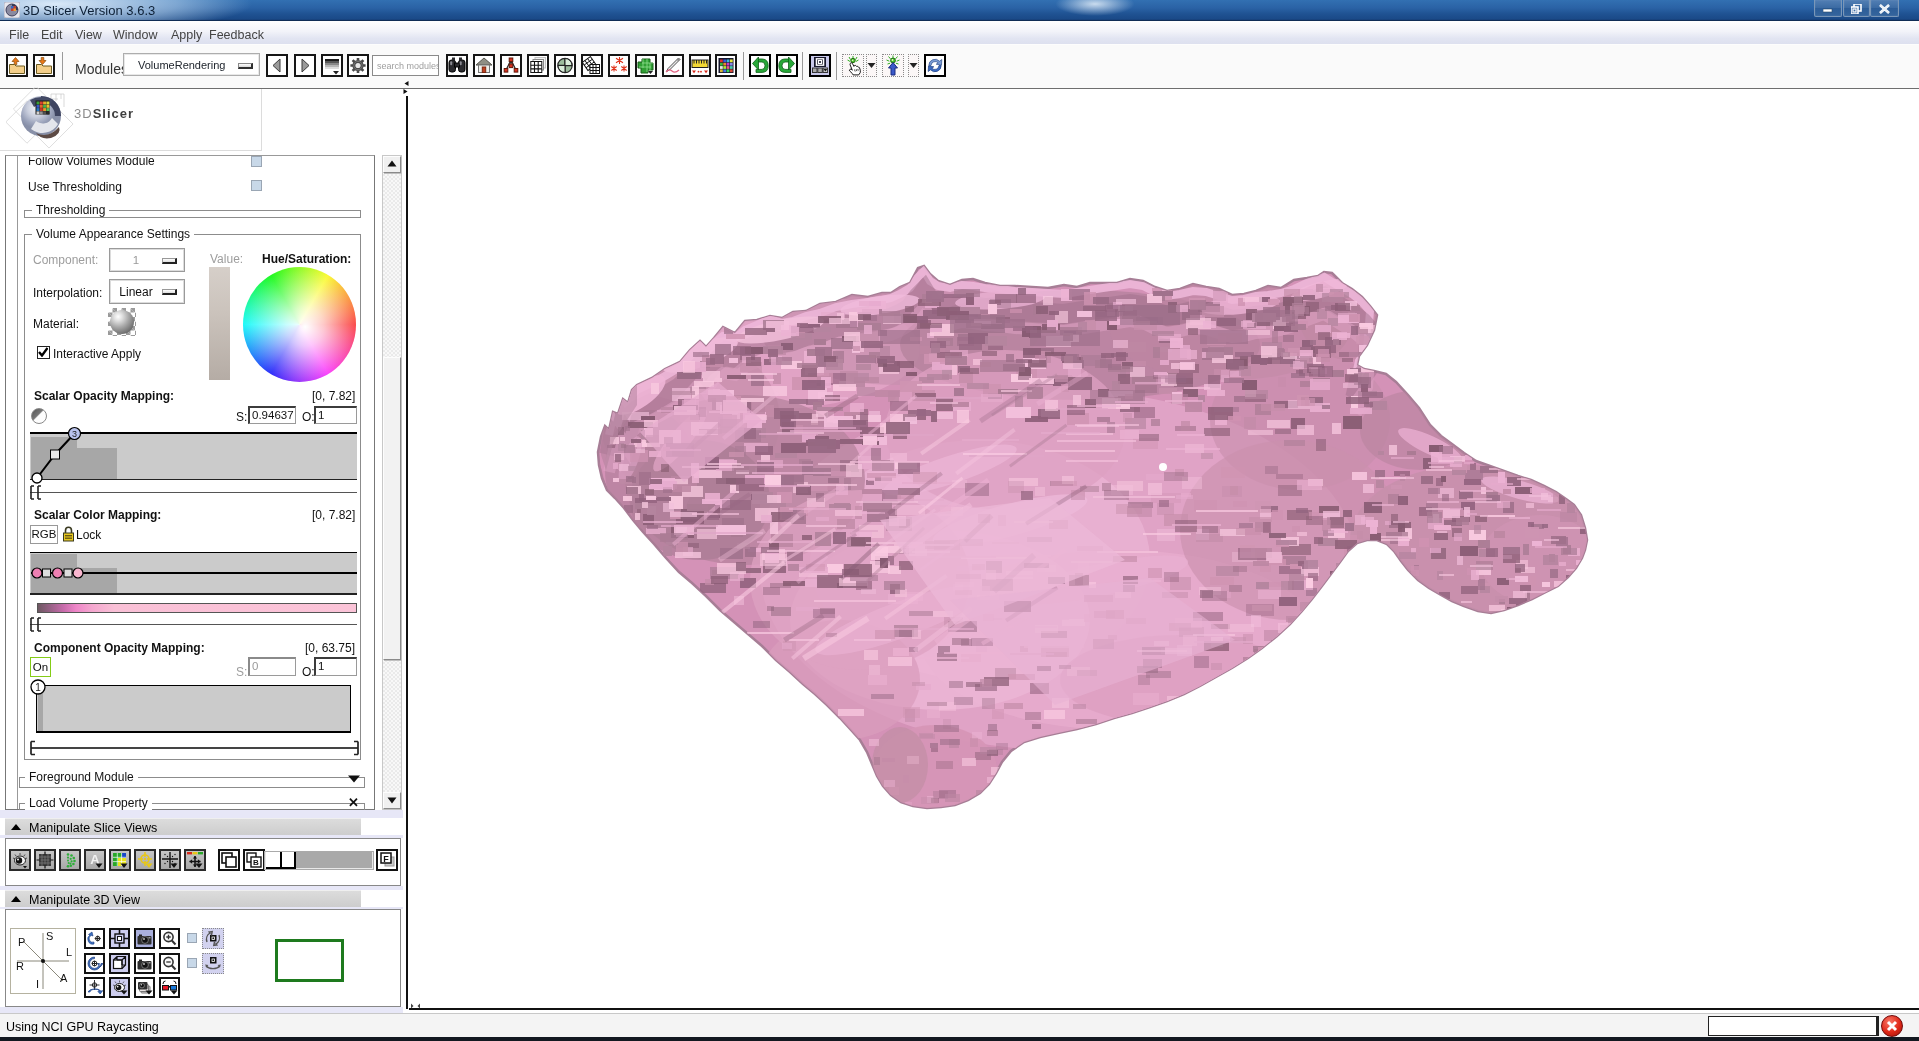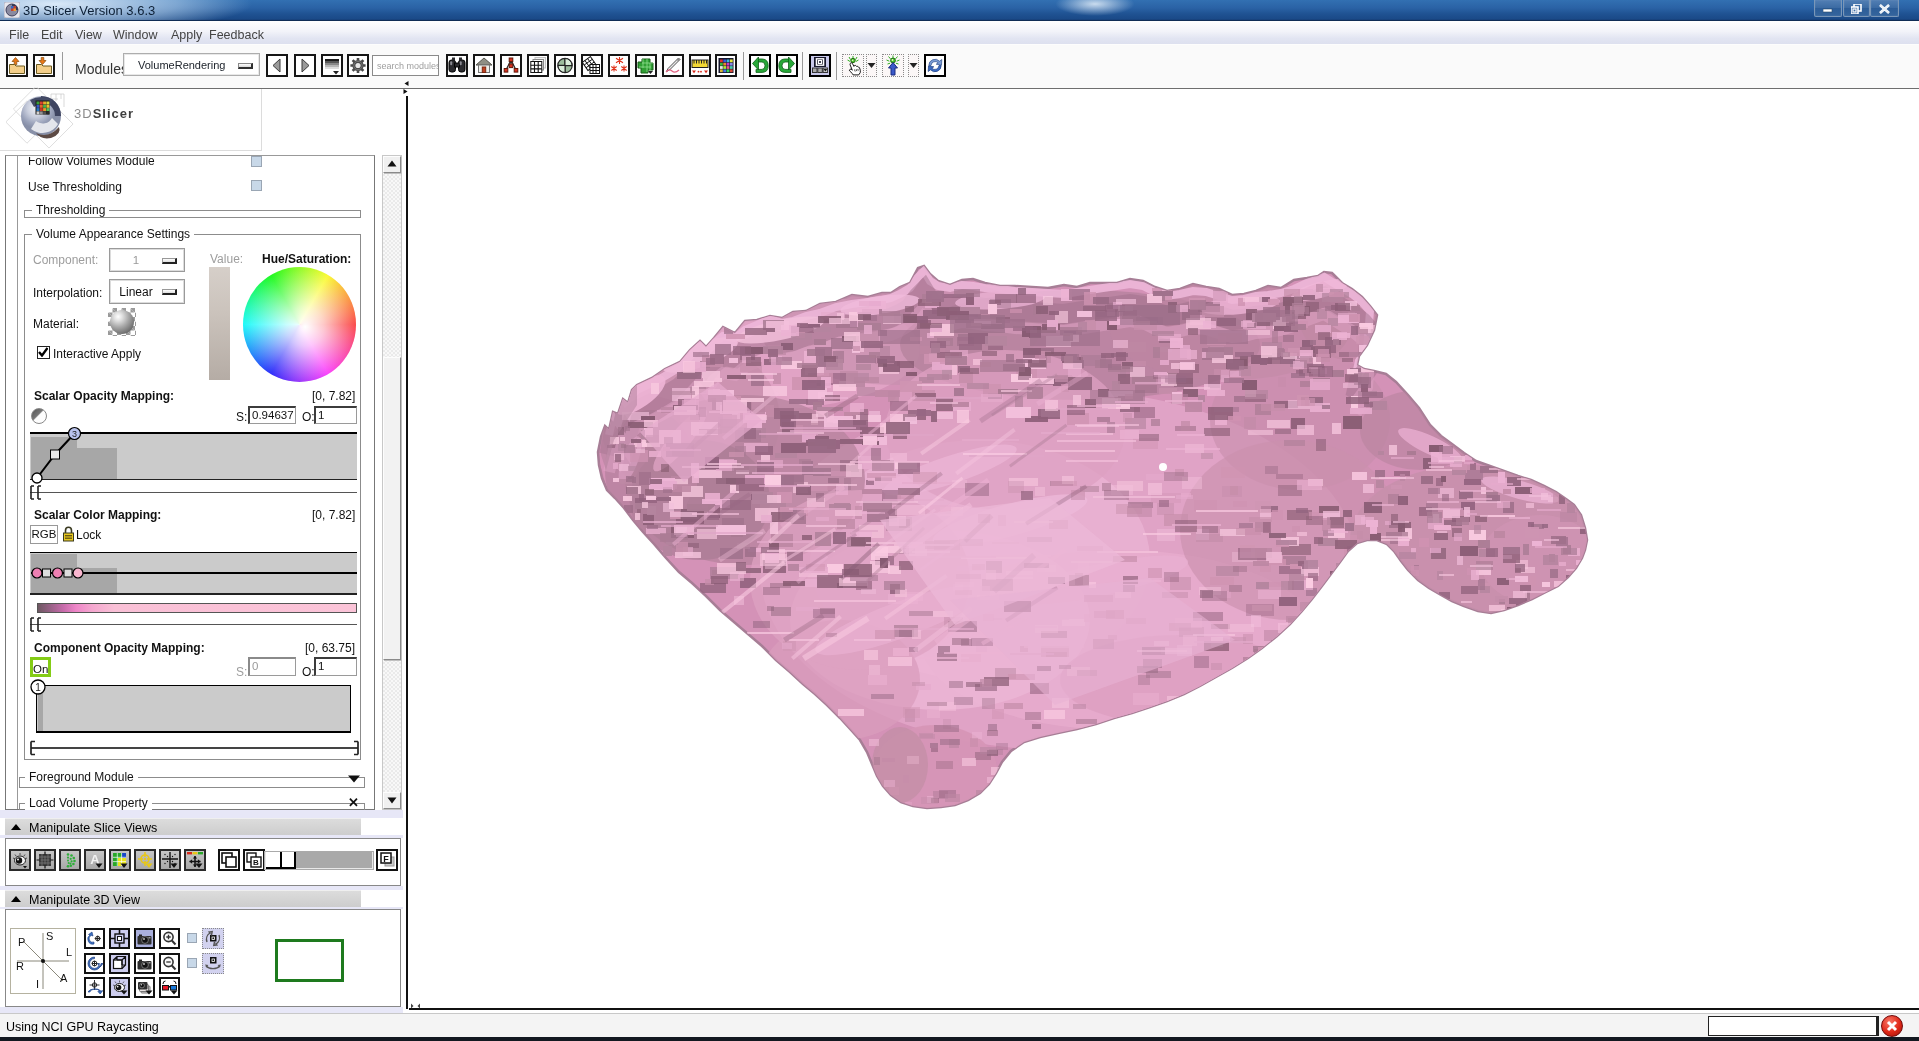--- a/index.html
+++ b/index.html
@@ -435,21 +435,21 @@
   <circle cx="50" cy="11" r="5" fill="#f9b6cf" stroke="#000" stroke-width="1.2"></circle>
 </svg>
 <div class="a" style="left:37px;top:603px;width:320px;height:10px;border:1px solid #555;background:linear-gradient(90deg,#6e5862 0%,#8e5f7e 3%,#c76cab 8%,#ee86c8 12%,#f4a7cf 17%,#f9c0d6 24%,#fbc4d8 100%)"></div>
 <div class="a" style="left:30px;top:624px;width:327px;height:1px;background:#555"></div>
 <svg class="a" style="left:29px;top:617px" width="20" height="16">
     <path d="M2 1 h3 M2 1 v13 M2 14 h3 M9 1 h3 M9 1 v13 M9 14 h3" stroke="#222" stroke-width="1.6" fill="none"></path>
   </svg>
 
 <div class="a lbl bold" style="left:34px;top:641px">Component Opacity Mapping:</div>
 <div class="a lbl" style="left:305px;top:641px">[0, 63.75]</div>
-<div class="a" style="left:30px;top:657px;width:21px;height:20px;background:#fff;border:3px solid #84cc16;font-size:11.5px;color:#111;text-align:center;line-height:18px">On</div>
+<div class="a" style="left:30px;top:657px;width:21px;height:20px;background:#fff;border:1px solid #84cc16;font-size:11.5px;color:#111;text-align:center;line-height:18px">On</div>
 <div class="a lblg" style="left:236px;top:665px">S:</div>
 <div class="a inp" style="left:248px;top:657px;width:48px;height:19px;color:#9a9a9a;border-top-color:#8a8a8a;border-left-color:#8a8a8a">0</div>
 <div class="a lbl" style="left:302px;top:665px">O:</div>
 <div class="a inp" style="left:314px;top:657px;width:43px;height:19px">1</div>
 <div class="a" style="left:36px;top:685px;width:315px;height:48px;border:1.5px solid #000;border-bottom:2.5px solid #000;background:#cbcbcb"></div>
 <div class="a" style="left:37.5px;top:686px;width:5px;height:45px;background:#a7a7a7"></div>
 <svg class="a" style="left:28px;top:677px" width="22" height="22">
     <circle cx="10" cy="10" r="7" fill="#fff" stroke="#000" stroke-width="1.3"></circle>
     <text x="10" y="13.6" font-size="10" text-anchor="middle" fill="#222" font-family="Liberation Sans">1</text>
   </svg>

